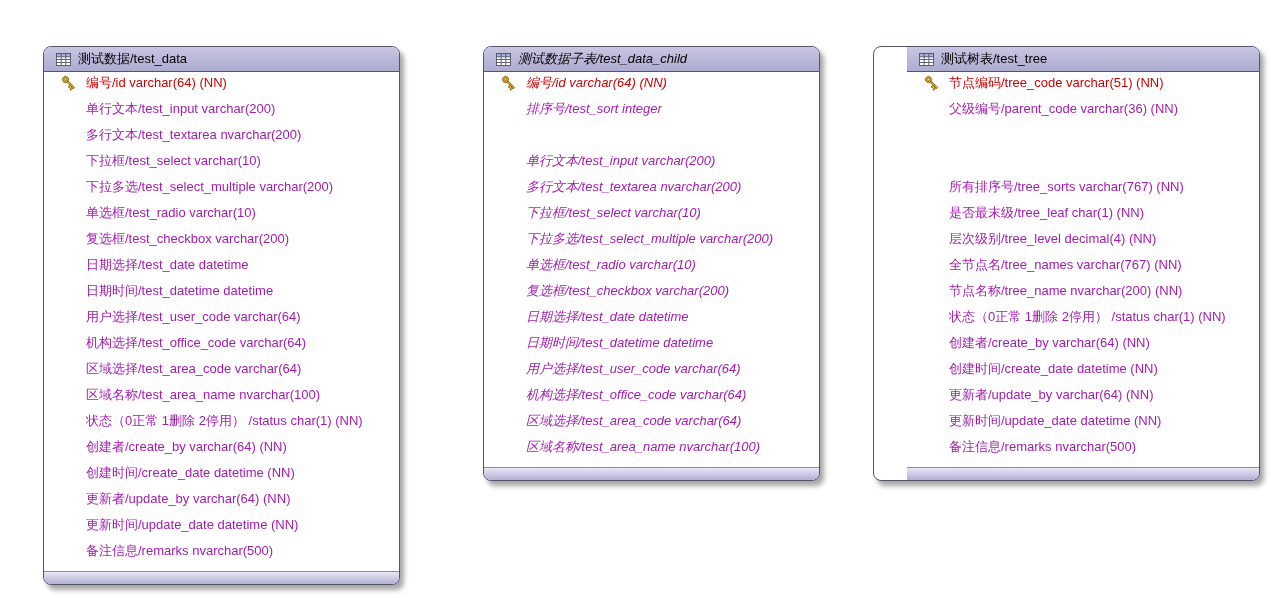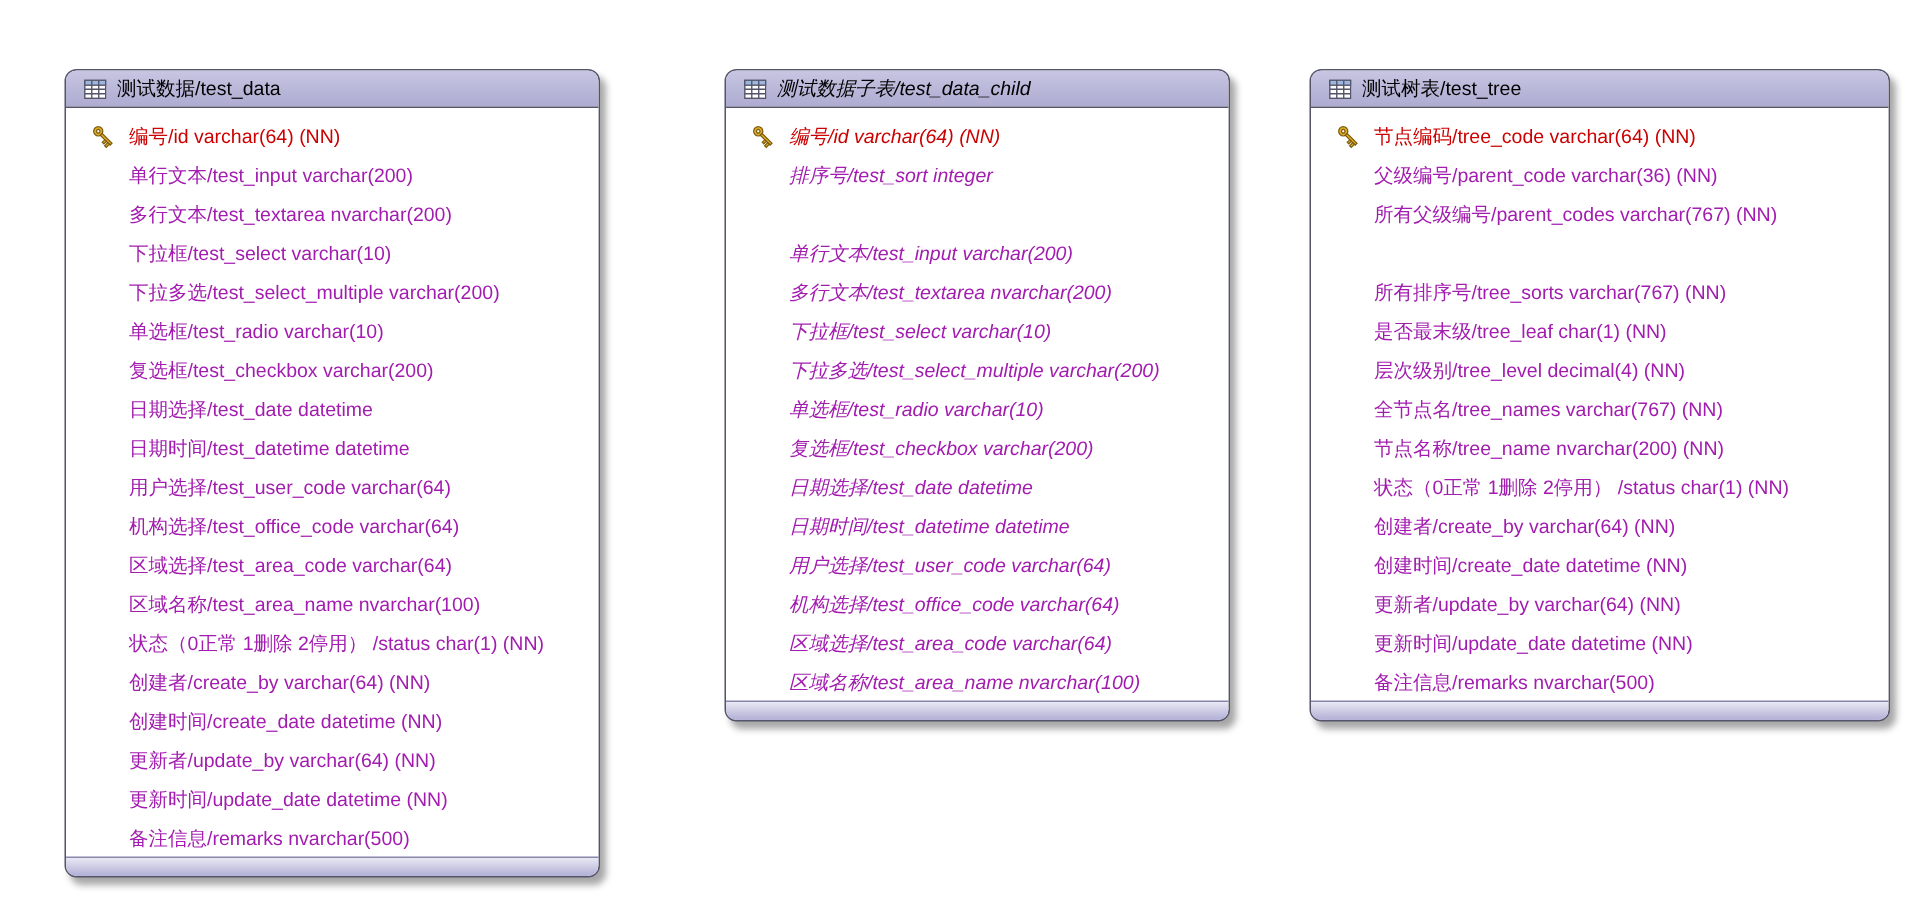--- a/index.html
+++ b/index.html
@@ -24,21 +24,21 @@
     display:flex; align-items:center; gap:7px;
     padding:0 12px;
     background:linear-gradient(var(--header-light,#c8c6e2), var(--header-dark,#adabd0));
     border-bottom:1px solid var(--border,#55556a);
     font-size:13px; color:#000;
     white-space:nowrap;
     text-align:center;
   }
   .table-icon { display:flex; align-items:center; }
   .card-body { padding:2px 0 3px; background:#ffffff; }
-  .field-row { display:flex; align-items:flex-end; height:26px; padding-left:8px; }
+  .field-row { display:flex; align-items:flex-start; height:26px; padding-left:8px; }
   .key-cell { flex:0 0 34px; width:34px; display:flex; justify-content:center; align-items:center; }
   .key-cell svg { visibility:hidden; }
   .field-row.pk .key-cell svg { visibility:visible; }
   .field-label { font-size:13px; color:#a21caf; white-space:nowrap; }
   .field-row.pk .field-label { color:var(--pk-red,#cc0000); }
   .card-footer {
     height:13px;
     background:linear-gradient(var(--footer-light,#e9e8f4) 0%, var(--footer-dark,#b6b4d8) 90%);
     border-top:1px solid var(--footer-border,#8886ab);
   }
@@ -551,21 +551,21 @@
           <rect x="12.4" y="11" width="1.7" height="2.7" fill="#e3ac25" stroke="#7a5c10" stroke-width="0.9"></rect>
           <rect x="15.5" y="11" width="1.7" height="3.3" fill="#e3ac25" stroke="#7a5c10" stroke-width="0.9"></rect>
         </g>
       </svg>
     </span>
     <span class="field-label">区域名称/test_area_name nvarchar(100)</span>
   </div>
       </div>
     <div class="card-footer"></div>
   </div>
-    <div class="table-card" style="left: 873px; top: 46px; width: 387px;">
+    <div class="table-card" style="left: 873px; top: 46px; width: 387px; padding-left: 33px;">
     <div class="card-header">
       <span class="table-icon">
         <svg viewBox="0 0 16 14" width="15" height="13" aria-hidden="true">
           <rect x="0.5" y="0.5" width="15" height="13" fill="#ffffff" stroke="#55556a"></rect>
           <rect x="0.5" y="0.5" width="15" height="3.6" fill="#9db6dd" stroke="#55556a"></rect>
           <line x1="5.5" y1="0.5" x2="5.5" y2="13.5" stroke="#55556a"></line>
           <line x1="10.5" y1="0.5" x2="10.5" y2="13.5" stroke="#55556a"></line>
           <line x1="0.5" y1="7" x2="15.5" y2="7" stroke="#55556a"></line>
           <line x1="0.5" y1="10.2" x2="15.5" y2="10.2" stroke="#55556a"></line>
         </svg>
@@ -578,21 +578,21 @@
       <svg viewBox="0 0 20 20" width="18" height="18" aria-hidden="true">
         <g transform="rotate(45 10 10)">
           <circle cx="4.5" cy="10" r="3.4" fill="#e3ac25" stroke="#7a5c10" stroke-width="0.9"></circle>
           <circle cx="4.5" cy="10" r="1.3" fill="#ffffff" stroke="#7a5c10" stroke-width="0.9"></circle>
           <rect x="7.6" y="9.1" width="10.4" height="1.9" fill="#e3ac25" stroke="#7a5c10" stroke-width="0.9"></rect>
           <rect x="12.4" y="11" width="1.7" height="2.7" fill="#e3ac25" stroke="#7a5c10" stroke-width="0.9"></rect>
           <rect x="15.5" y="11" width="1.7" height="3.3" fill="#e3ac25" stroke="#7a5c10" stroke-width="0.9"></rect>
         </g>
       </svg>
     </span>
-    <span class="field-label">节点编码/tree_code varchar(64) (NN)</span>
+    <span class="field-label">节点编码/tree_code varchar(51) (NN)</span>
   </div>
         <div class="field-row">
     <span class="key-cell">
       <svg viewBox="0 0 20 20" width="18" height="18" aria-hidden="true">
         <g transform="rotate(45 10 10)">
           <circle cx="4.5" cy="10" r="3.4" fill="#e3ac25" stroke="#7a5c10" stroke-width="0.9"></circle>
           <circle cx="4.5" cy="10" r="1.3" fill="#ffffff" stroke="#7a5c10" stroke-width="0.9"></circle>
           <rect x="7.6" y="9.1" width="10.4" height="1.9" fill="#e3ac25" stroke="#7a5c10" stroke-width="0.9"></rect>
           <rect x="12.4" y="11" width="1.7" height="2.7" fill="#e3ac25" stroke="#7a5c10" stroke-width="0.9"></rect>
           <rect x="15.5" y="11" width="1.7" height="3.3" fill="#e3ac25" stroke="#7a5c10" stroke-width="0.9"></rect>
@@ -606,21 +606,20 @@
       <svg viewBox="0 0 20 20" width="18" height="18" aria-hidden="true">
         <g transform="rotate(45 10 10)">
           <circle cx="4.5" cy="10" r="3.4" fill="#e3ac25" stroke="#7a5c10" stroke-width="0.9"></circle>
           <circle cx="4.5" cy="10" r="1.3" fill="#ffffff" stroke="#7a5c10" stroke-width="0.9"></circle>
           <rect x="7.6" y="9.1" width="10.4" height="1.9" fill="#e3ac25" stroke="#7a5c10" stroke-width="0.9"></rect>
           <rect x="12.4" y="11" width="1.7" height="2.7" fill="#e3ac25" stroke="#7a5c10" stroke-width="0.9"></rect>
           <rect x="15.5" y="11" width="1.7" height="3.3" fill="#e3ac25" stroke="#7a5c10" stroke-width="0.9"></rect>
         </g>
       </svg>
     </span>
-    <span class="field-label">所有父级编号/parent_codes varchar(767) (NN)</span>
   </div>
         <div class="field-row">
     <span class="key-cell">
       <svg viewBox="0 0 20 20" width="18" height="18" aria-hidden="true">
         <g transform="rotate(45 10 10)">
           <circle cx="4.5" cy="10" r="3.4" fill="#e3ac25" stroke="#7a5c10" stroke-width="0.9"></circle>
           <circle cx="4.5" cy="10" r="1.3" fill="#ffffff" stroke="#7a5c10" stroke-width="0.9"></circle>
           <rect x="7.6" y="9.1" width="10.4" height="1.9" fill="#e3ac25" stroke="#7a5c10" stroke-width="0.9"></rect>
           <rect x="12.4" y="11" width="1.7" height="2.7" fill="#e3ac25" stroke="#7a5c10" stroke-width="0.9"></rect>
           <rect x="15.5" y="11" width="1.7" height="3.3" fill="#e3ac25" stroke="#7a5c10" stroke-width="0.9"></rect>

